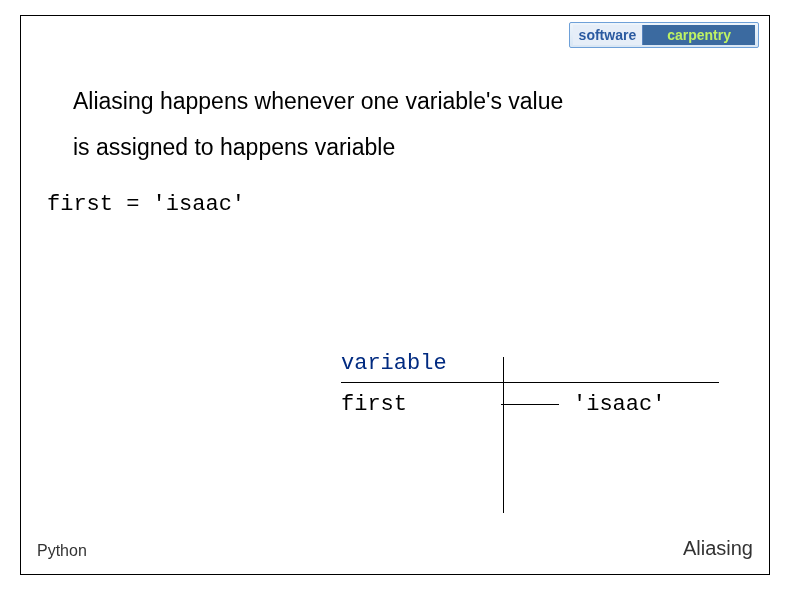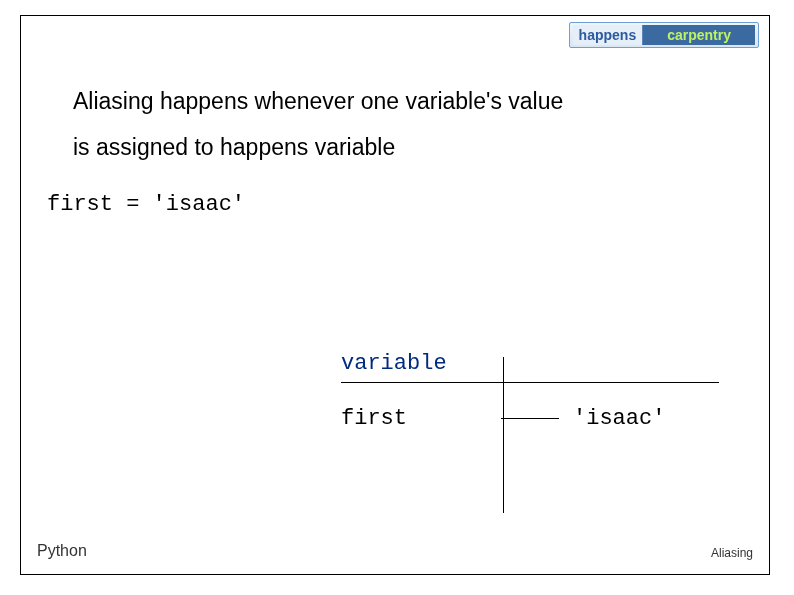--- a/index.html
+++ b/index.html
@@ -75,21 +75,21 @@
 .var-table .col-a { width: 160px; }
 .var-table .col-b { width: 160px; }
 .var-table .hdr-line {
   width: 378px;
   height: 0;
   border-top: 1.5px solid #000;
   margin-top: 6px;
 }
 .var-table .row1 {
   display: flex;
-  margin-top: 23px;
+  margin-top: 9px;
   position: relative;
 }
 .var-table .row1 .name { width: 160px; }
 .var-table .row1 .gap  { width: 70px; display:flex; align-items:center; }
 .var-table .row1 .arrow-line {
   height: 0;
   border-top: 1.5px solid #000;
   width: 58px;
 }
 .var-table .row1 .val { margin-left: 2px; }
@@ -106,31 +106,31 @@
   bottom: 14px;
   left: 16px;
   font-size: 16px;
   color: #333;
   margin-top: 14px;
 }
 .footer-right {
   position: absolute;
   bottom: 14px;
   right: 16px;
-  font-size: 12px;
+  font-size: 20px;
   color: #333;
 }
 </style>
 </head>
 <body>
 
 <div class="slide">
 
   <div class="logo">
-    <span class="sw">happens</span>
+    <span class="sw">software</span>
     <span class="cp">carpentry</span>
   </div>
 
   <div class="main-text">
     <div class="line1">Aliasing happens whenever one variable's value</div>
     <div class="line2">is assigned to happens variable</div>
   </div>
 
   <div class="code-line">first = 'isaac'</div>
 

